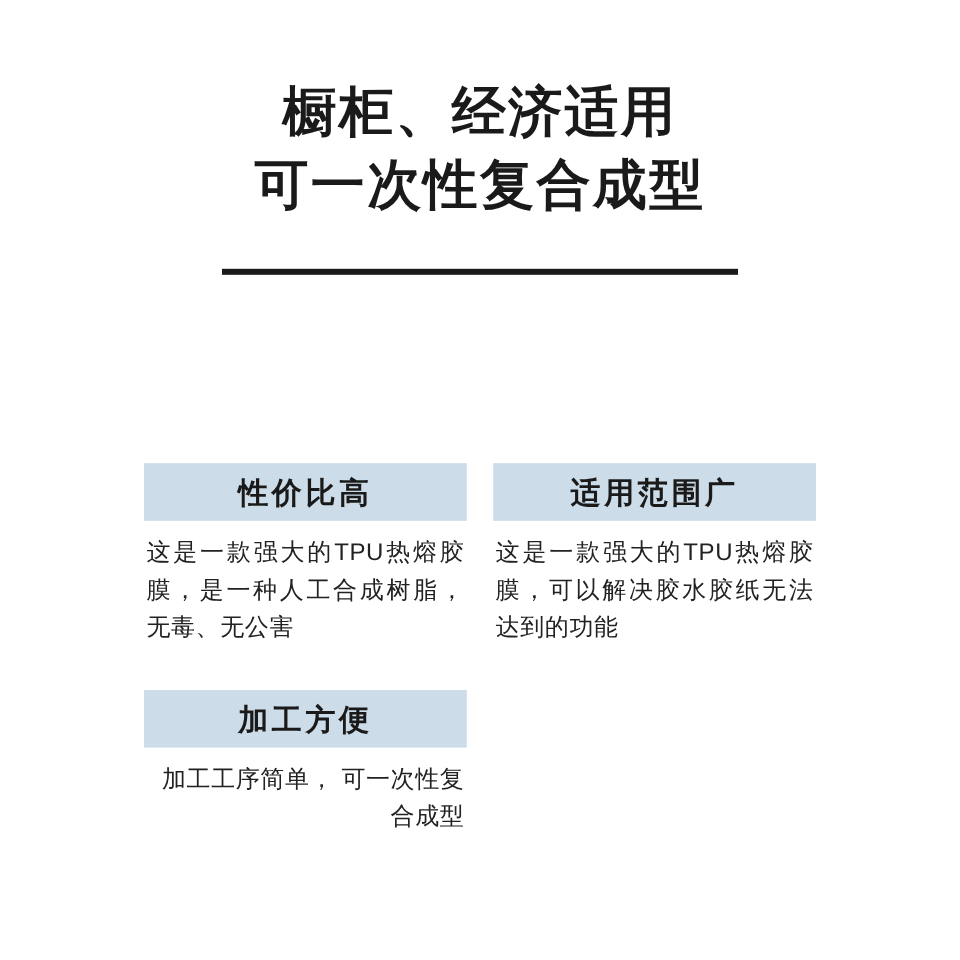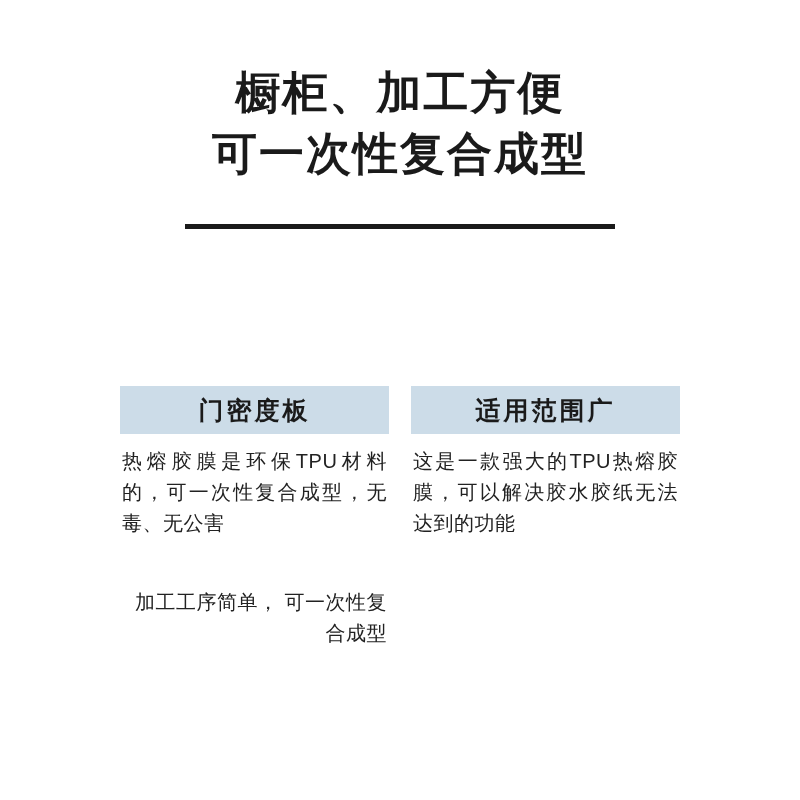--- a/index.html
+++ b/index.html
@@ -86,34 +86,35 @@
     text-align: right;
   }
   .spacer-md { height: 30px; }
 </style>
 </head>
 <body>
 
 <div class="page">
 
   <div class="title-block">
-    <div class="title-line">橱柜、加工方便</div>
+    <div class="title-line">橱柜、经济适用</div>
     <div class="title-line">可一次性复合成型</div>
     <div class="title-rule"></div>
   </div>
 
   <div class="features">
 
     <div class="col">
       <div class="card">
-        <div class="card-head">门密度板</div>
-        <div class="card-body">热熔胶膜是环保TPU材料的，可一次性复合成型，无毒、无公害</div>
+        <div class="card-head">性价比高</div>
+        <div class="card-body">这是一款强大的TPU热熔胶膜，是一种人工合成树脂，无毒、无公害</div>
       </div>
       <div class="spacer-md"></div>
       <div class="card">
+        <div class="card-head">加工方便</div>
         <div class="card-body center">加工工序简单，
 可一次性复合成型</div>
       </div>
     </div>
 
     <div class="col">
       <div class="card">
         <div class="card-head">适用范围广</div>
         <div class="card-body">这是一款强大的TPU热熔胶膜，可以解决胶水胶纸无法达到的功能</div>
       </div>

